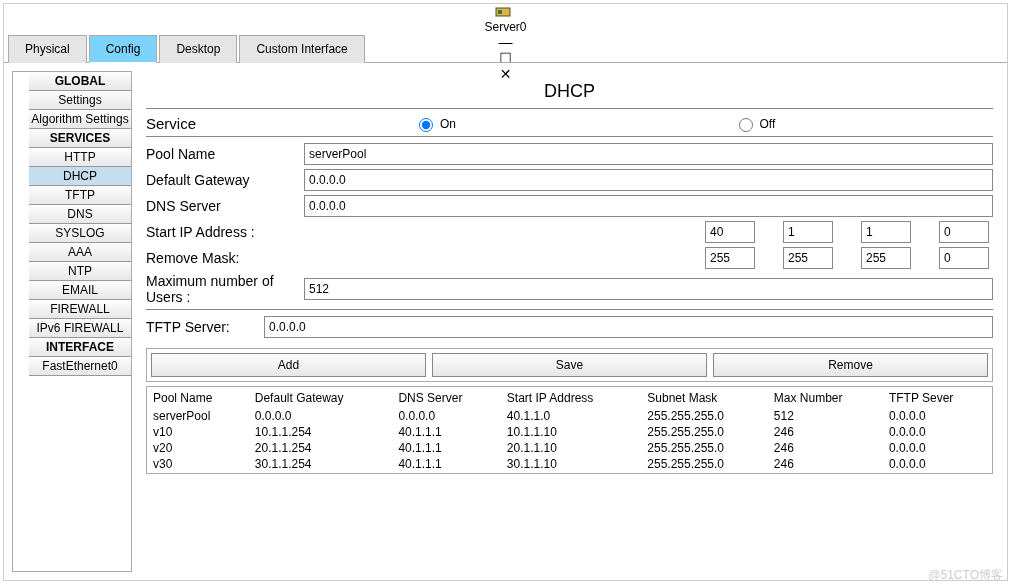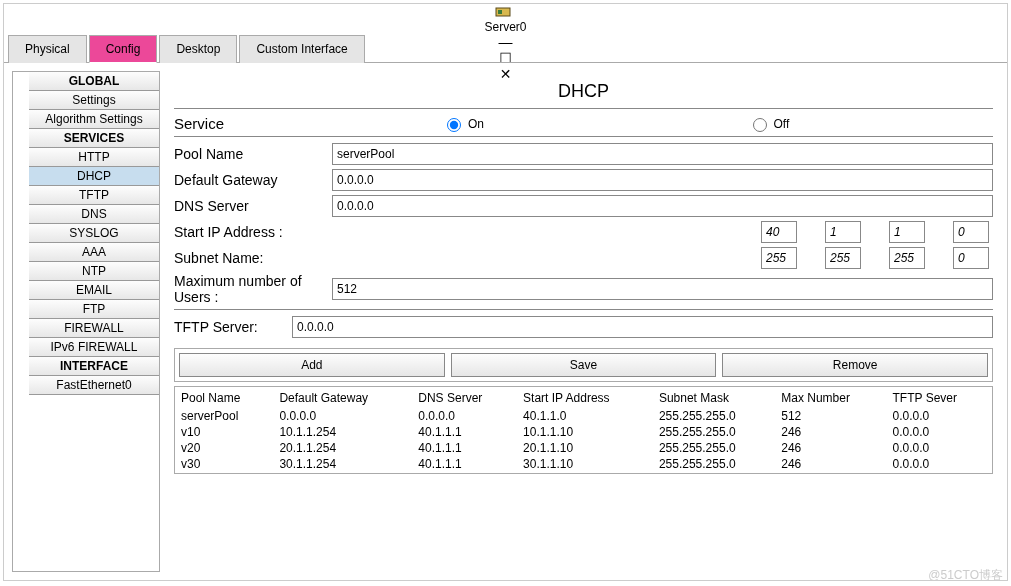--- a/index.html
+++ b/index.html
@@ -4,40 +4,40 @@
 <style>
   * { box-sizing: border-box; font-family: Verdana, Geneva, sans-serif; font-size: 12px; }
   body { margin: 0; background: #fff; width: 1011px; height: 586px; overflow: hidden; position: relative; }
   .win { border: 1px solid #ccc; width: 1005px; height: 578px; margin: 3px; display: flex; flex-direction: column; }
   .titlebar { display: flex; align-items: center; height: 30px; padding: 0 8px; flex-direction: column; }
   .titlebar .icon { width: 16px; height: 16px; margin-right: 6px; }
   .titlebar .spacer { flex: 1; }
   .titlebar .ctrl { width: 40px; text-align: center; font-size: 14px; user-select: none; }
   .tabs { display: flex; border-bottom: 1px solid #aaa; padding-left: 4px; }
   .tab { padding: 6px 16px; border: 1px solid #aaa; border-bottom: none; margin-right: 2px; background: #e5e5e5; position: relative; top: 1px; cursor: pointer; }
-  .tab.active { background: #ec4899; border-bottom: 1px solid #fff; }
+  .tab.active { background: #7dd3fc; border-bottom: 1px solid #fff; }
   .body { flex: 1; display: flex; padding: 8px; gap: 8px; }
-  .sidebar { width: 148px; border: 1px solid #aaa; background: #fff; padding-left: 16px; }
+  .sidebar { width: 120px; border: 1px solid #aaa; background: #fff; padding-left: 16px; }
   .side-cat, .side-item { text-align: center; border-bottom: 1px solid #999; padding: 2px 2px; background: linear-gradient(#fdfdfd,#e7e7e7); cursor: pointer; font-size: 12px; }
   .side-cat { font-weight: bold; }
   .side-item.active { background: #c7ddee; }
   .main { flex: 1; display: flex; flex-direction: column; padding: 4px 6px 0 6px; }
   .heading { text-align: center; font-size: 18px; font-weight: normal; padding: 6px 0; }
   hr { border: none; border-top: 1px solid #888; margin: 0 0 6px 0; }
   .row { display: flex; align-items: center; margin-bottom: 4px; gap: 8px; }
   .row .lbl { width: 150px; font-size: 14px; }
   .row input[type=text] { border: 1px solid #888; padding: 2px 4px; height: 22px; }
   .radio-row .lbl { font-size: 15px; }
   .radio-opts { flex: 1; display: flex; }
   .radio-opt { flex: 1; display: flex; align-items: center; gap: 4px; font-size: 15px; justify-content: center;}
   .radio-opt:first-child { justify-content: flex-start; margin-left: 110px;}
   .radio-opt:last-child { justify-content: flex-start; margin-left: 60px;}
   .wide { flex: 1; }
   .oct-row { display:flex; flex:1; justify-content:flex-end; gap:28px; padding-right:4px;}
-  .oct { width: 36px; text-align: left; font-style: italic; }
+  .oct { width: 50px; text-align: left; }
   .btn-row { display: flex; gap: 6px; margin-top: 6px; border:1px solid #aaa; padding:4px;justify-content:flex-end;}
   .btn { flex: 1; border: 1px solid #888; background: linear-gradient(#fdfdfd,#e6e6e6); padding: 4px 0; text-align: center; cursor: pointer; }
   .table-wrap { border: 1px solid #aaa; margin-top: 4px; }
   table { width: 100%; border-collapse: collapse; font-size: 12px; }
   th { text-align: left; padding: 4px 6px; font-weight: normal; }
   td { padding: 0px 6px 2px; }
   .watermark { position: absolute; right: 8px; bottom: 2px; color: #ccc; font-size: 12px; }
   input[type=radio]{ width:14px; height:14px;}
 </style>
 </head>
@@ -72,21 +72,20 @@
         <div class="side-item">Algorithm Settings</div>
         <div class="side-cat">SERVICES</div>
         <div class="side-item">HTTP</div>
         <div class="side-item active">DHCP</div>
         <div class="side-item">TFTP</div>
         <div class="side-item">DNS</div>
         <div class="side-item">SYSLOG</div>
         <div class="side-item">AAA</div>
         <div class="side-item">NTP</div>
         <div class="side-item">EMAIL</div>
-        <div class="side-item">FTP</div>
         <div class="side-item">FIREWALL</div>
         <div class="side-item">IPv6 FIREWALL</div>
         <div class="side-cat">INTERFACE</div>
         <div class="side-item">FastEthernet0</div>
       </div>
 
     <div class="main">
       <div class="heading">DHCP</div>
       <hr>
 
@@ -121,21 +120,21 @@
       <div class="row">
         <span class="lbl" style="width:auto;flex:1;">Start IP Address :</span>
         <div class="oct-row">
           <input type="text" class="oct" value="40" style="">
           <input type="text" class="oct" value="1" style="">
           <input type="text" class="oct" value="1" style="">
           <input type="text" class="oct" value="0" style="">
         </div>
       </div>
       <div class="row">
-        <span class="lbl" style="width:auto;flex:1;">Subnet Name:</span>
+        <span class="lbl" style="width:auto;flex:1;">Remove Mask:</span>
         <div class="oct-row">
           <input type="text" class="oct" value="255" style="">
           <input type="text" class="oct" value="255" style="">
           <input type="text" class="oct" value="255" style="">
           <input type="text" class="oct" value="0" style="">
         </div>
       </div>
       <div class="row">
         <span class="lbl" style="width:150px;">Maximum number of Users :</span>
         <input type="text" class="wide" value="512" style="">

